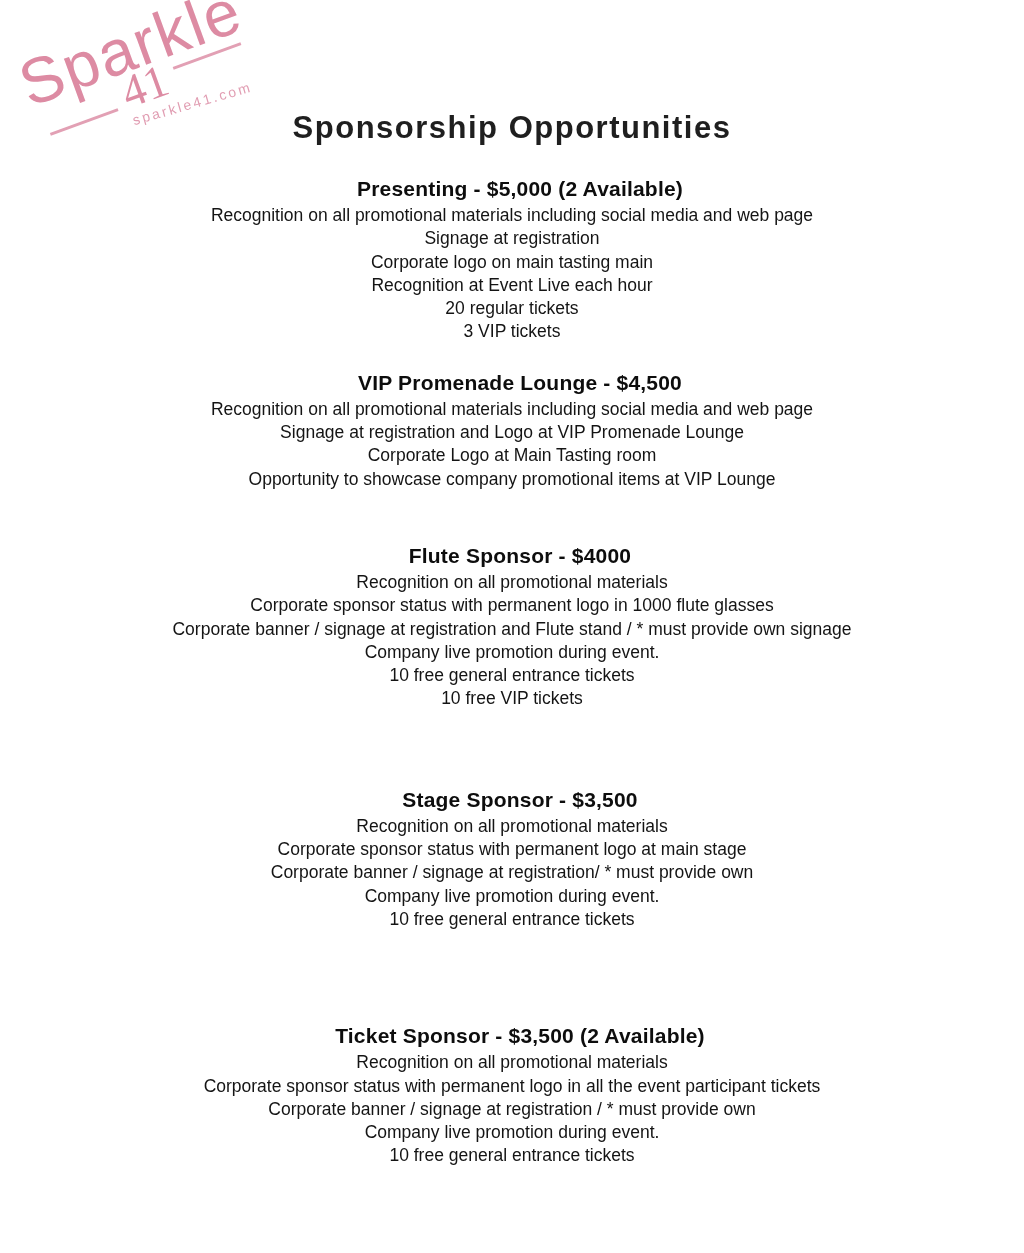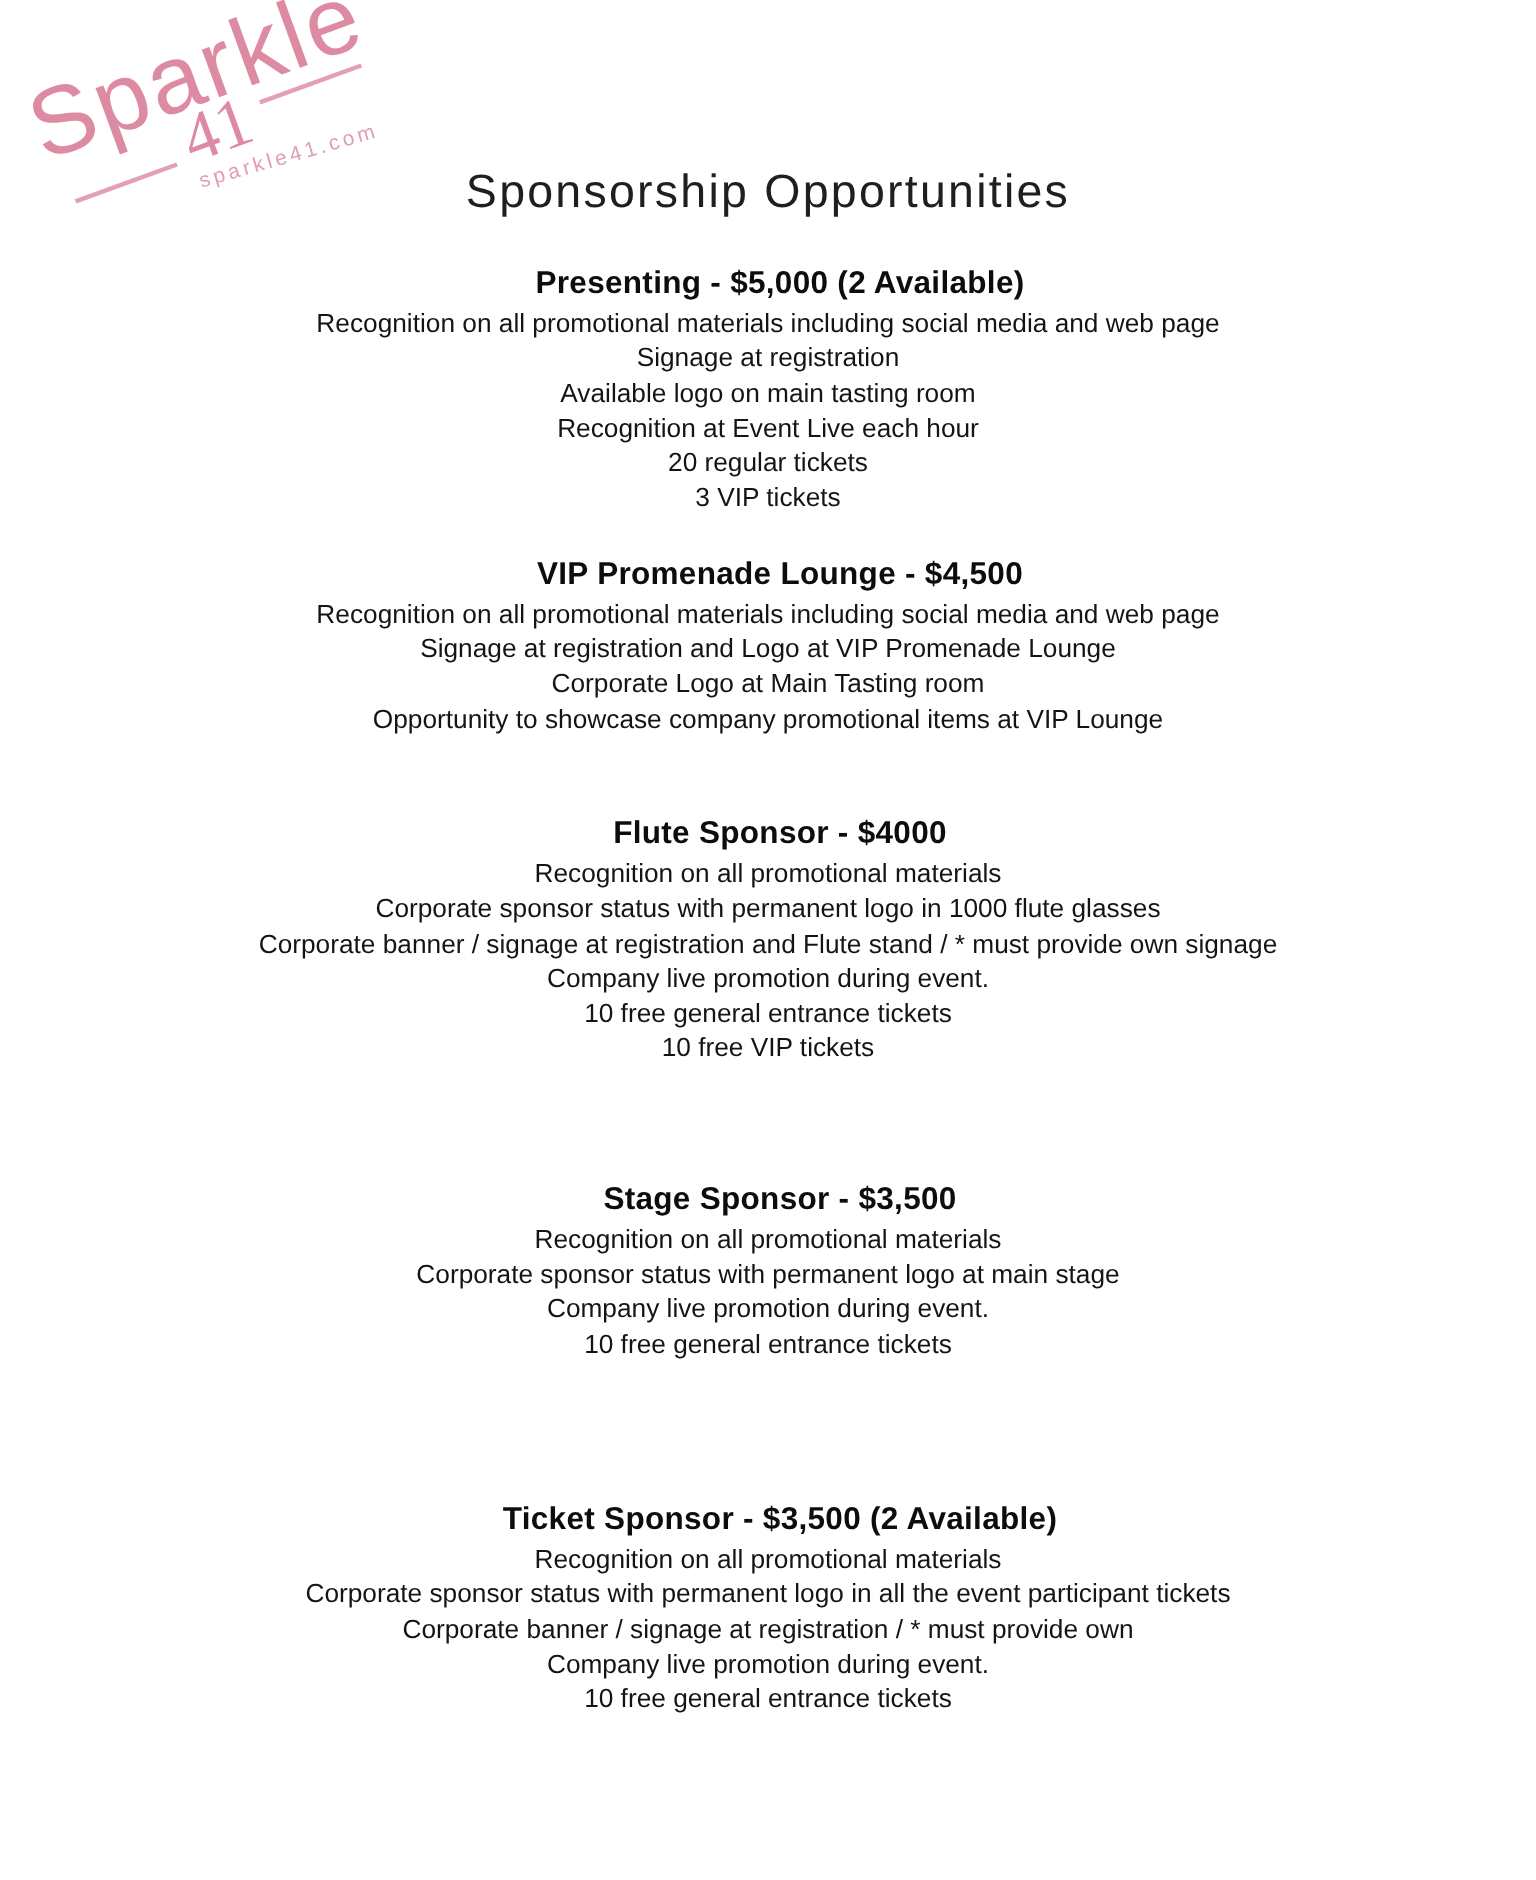--- a/index.html
+++ b/index.html
@@ -67,21 +67,21 @@
 
   
   .content {
     width: 100%;
     text-align: center;
   }
   .page-title {
     padding-top: 108px;
     font-size: 31px;
     line-height: 40px;
-    font-weight: 400;
+    font-weight: 700;
     letter-spacing: 1.5px;
     color: #1f1f1f;
   }
   .section h2 {
     font-size: 21px;
     line-height: 25px;
     margin: 0 0 3px 0;
     font-weight: bold;
     color: #0d0d0d;
     letter-spacing: 0.2px;
@@ -114,21 +114,21 @@
 </div>
 
 <div class="content">
 
   <div class="page-title">Sponsorship Opportunities</div>
 
   <div class="section sec-presenting">
     <h2>Presenting - $5,000 (2 Available)</h2>
     <div class="benefit">Recognition on all promotional materials including social media and web page</div>
     <div class="benefit">Signage at registration</div>
-    <div class="benefit">Available logo on main tasting room</div>
+    <div class="benefit">Corporate logo on main tasting main</div>
     <div class="benefit">Recognition at Event Live each hour</div>
     <div class="benefit">20 regular tickets</div>
     <div class="benefit">3 VIP tickets</div>
   </div>
 
   <div class="section sec-vip">
     <h2>VIP Promenade Lounge - $4,500</h2>
     <div class="benefit">Recognition on all promotional materials including social media and web page</div>
     <div class="benefit">Signage at registration and Logo at VIP Promenade Lounge</div>
     <div class="benefit">Corporate Logo at Main Tasting room</div>
@@ -142,20 +142,21 @@
     <div class="benefit">Corporate banner / signage at registration and Flute stand / * must provide own signage</div>
     <div class="benefit">Company live promotion during event.</div>
     <div class="benefit">10 free general entrance tickets</div>
     <div class="benefit">10 free VIP tickets</div>
   </div>
 
   <div class="section sec-stage">
     <h2>Stage Sponsor - $3,500</h2>
     <div class="benefit">Recognition on all promotional materials</div>
     <div class="benefit">Corporate sponsor status with permanent logo at main stage</div>
+    <div class="benefit">Corporate banner / signage at registration/ * must provide own</div>
     <div class="benefit">Company live promotion during event.</div>
     <div class="benefit">10 free general entrance tickets</div>
   </div>
 
   <div class="section sec-ticket">
     <h2>Ticket Sponsor - $3,500 (2 Available)</h2>
     <div class="benefit">Recognition on all promotional materials</div>
     <div class="benefit">Corporate sponsor status with permanent logo in all the event participant tickets</div>
     <div class="benefit">Corporate banner / signage at registration / * must provide own</div>
     <div class="benefit">Company live promotion during event.</div>

